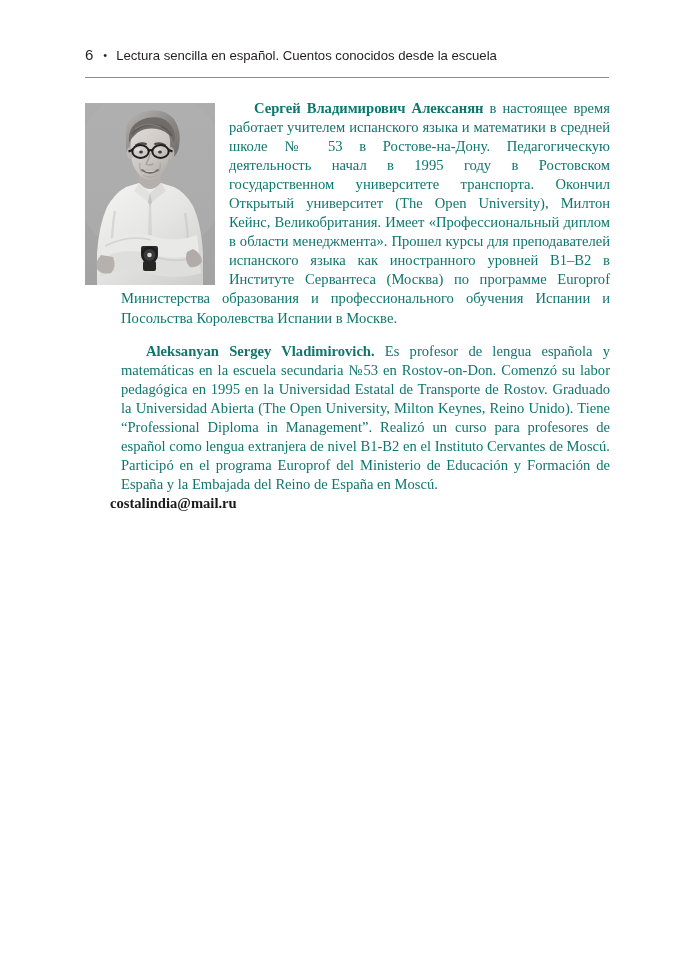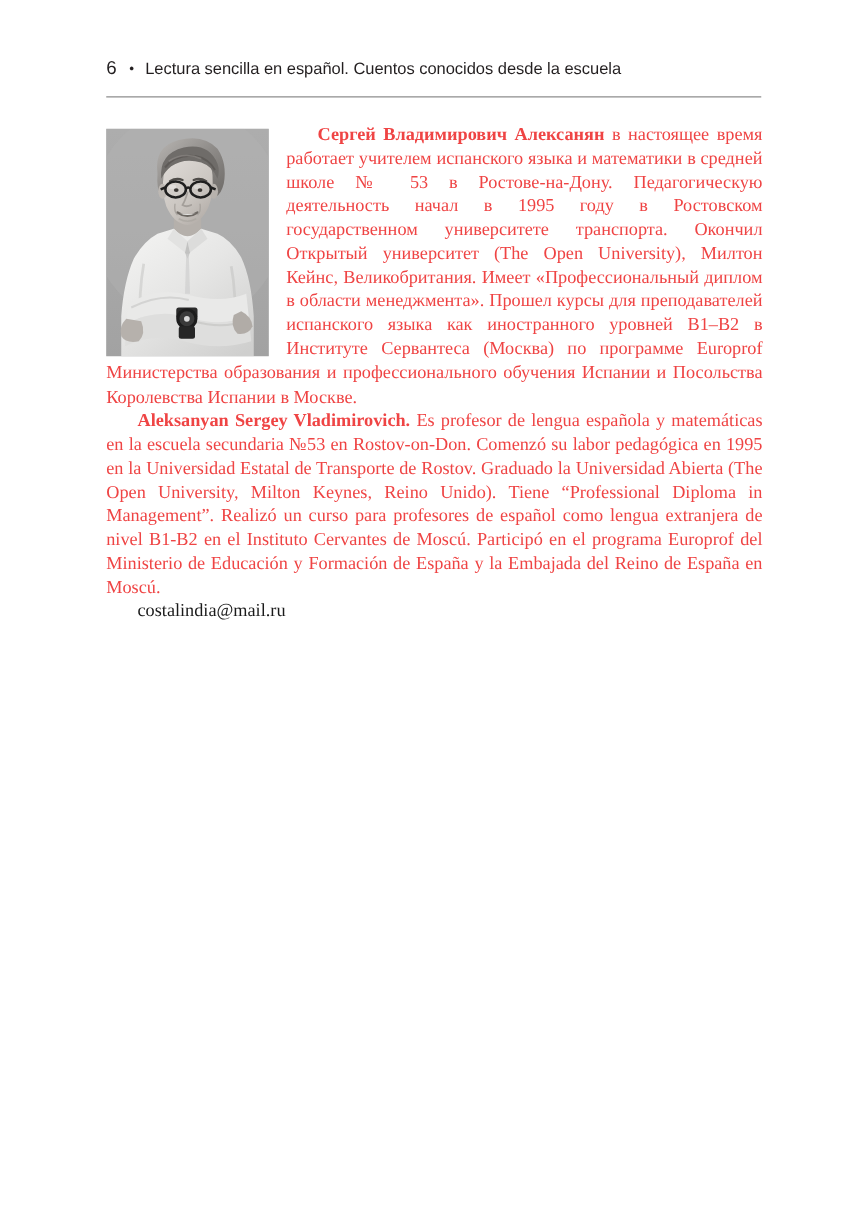--- a/index.html
+++ b/index.html
@@ -86,33 +86,34 @@
   .portrait svg { display: block; width: 130px; height: 182px; }
 
   p.body-par {
     margin: 0;
     font-family: "Liberation Serif", "DejaVu Serif", serif;
     font-size: 14.6px;
     line-height: 19.05px;
     text-align: justify;
     text-justify: inter-word;
     text-indent: 25px;
-    color: #ef4444;
+    color: #0f766e;
     hyphens: none;
+    padding-left: 36px;
   }
   p.par-ru { }
-  p.par-es { }
+  p.par-es { margin-top: 14px; }
 
   .email-line {
     margin: 0;
     padding-left: 25px;
     font-family: "Liberation Serif", "DejaVu Serif", serif;
     font-size: 14.6px;
     line-height: 19.5px;
-    font-weight: normal;
+    font-weight: bold;
     color: #1a1a1a;
   }
 
   b, strong { font-weight: bold; }
   .clearfix::after { content: ""; display: block; clear: both; }
 </style>
 </head>
 <body>
 
 <div class="page">

